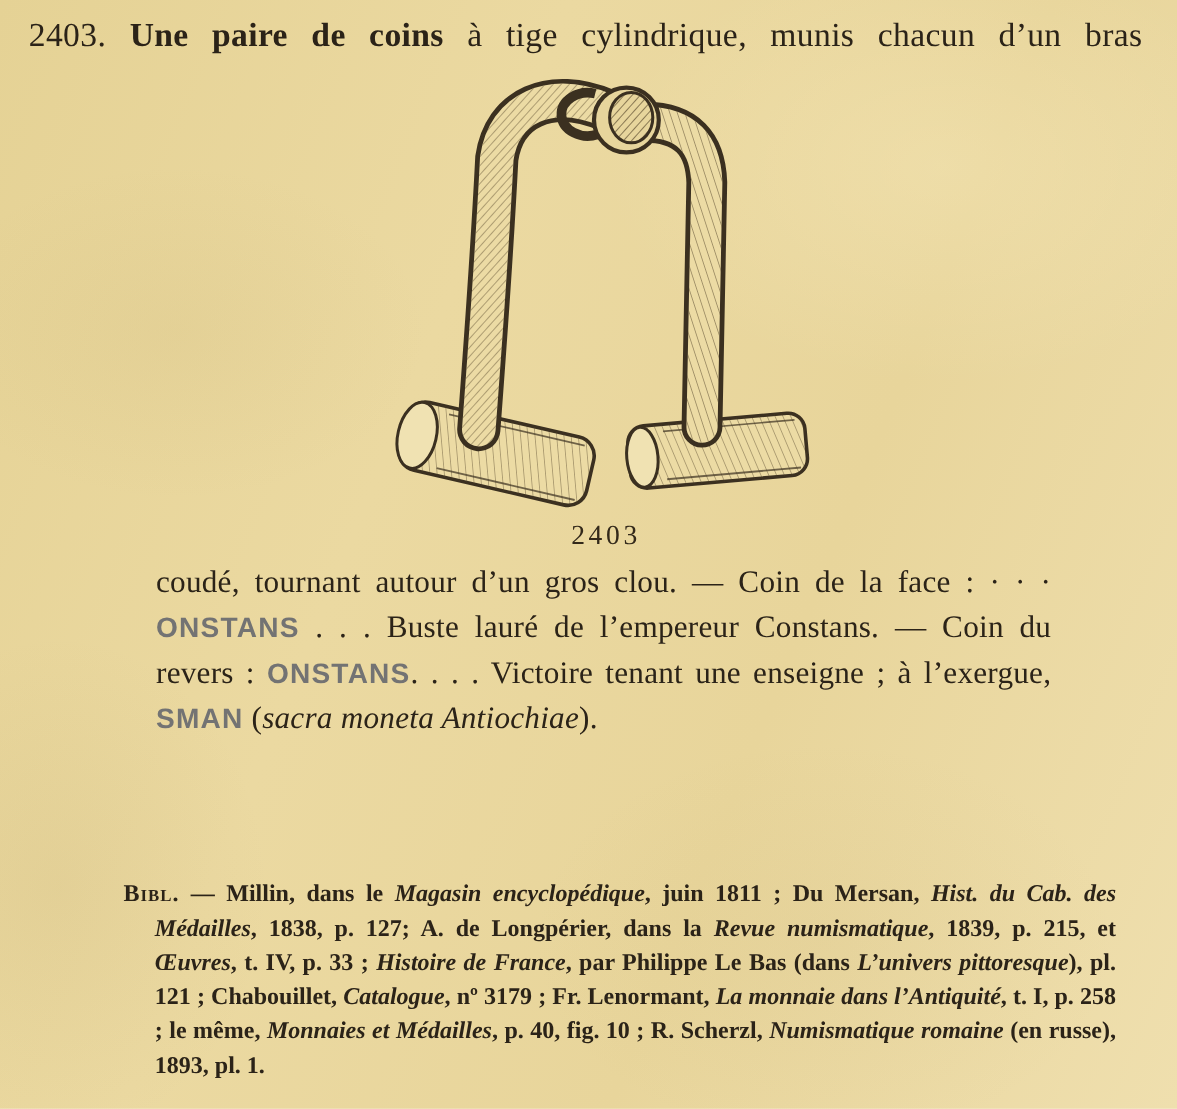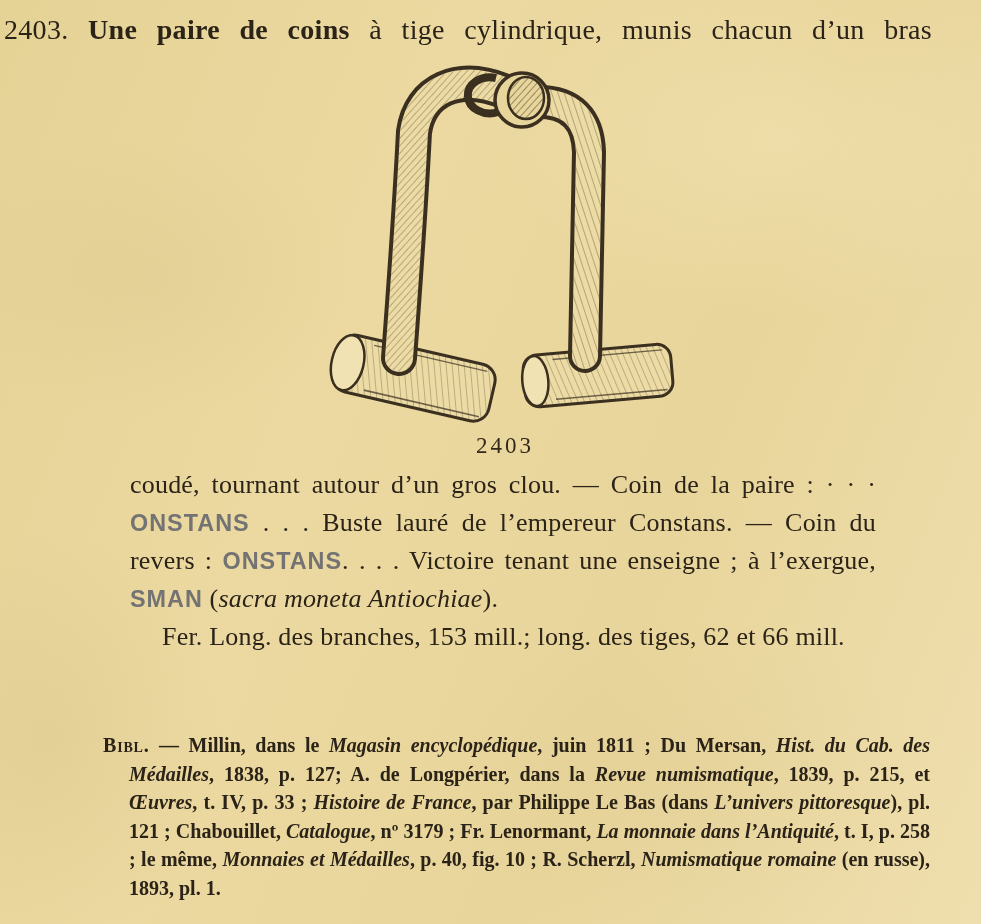--- a/index.html
+++ b/index.html
@@ -27,21 +27,21 @@
     background:
       radial-gradient(ellipse 300px 200px at 15% 30%, rgba(173,148,85,0.08), transparent 70%),
       radial-gradient(ellipse 400px 260px at 80% 15%, rgba(255,244,205,0.25), transparent 70%),
       radial-gradient(ellipse 350px 240px at 70% 85%, rgba(173,148,85,0.07), transparent 70%),
       radial-gradient(ellipse 250px 300px at 5% 80%, rgba(160,135,75,0.09), transparent 70%);
     pointer-events: none;
   }
 
   .header-line {
     position: absolute;
-    left: 4px;
+    left: 24px;
     top: 12px;
     width: 928px;
     font-size: 28px;
     line-height: 36px;
     text-align: justify;
     text-align-last: justify;
     letter-spacing: 0.3px;
     word-spacing: 2px;
   }
 
@@ -149,19 +149,18 @@
         <path d="M 208,18 a 22,18 0 1 0 2,34" fill="none" stroke="#3b3020" stroke-width="8"></path>
         <circle cx="234" cy="40" r="27" fill="#e7d59c" stroke="#3b3020" stroke-width="3.5"></circle>
         <ellipse cx="238" cy="38" rx="18" ry="21" fill="url(#hatch)" stroke="#3b3020" stroke-width="2.5"></ellipse>
       </g>
     </svg>
   </figure>
 
   <div class="caption">2403</div>
 
   <div class="body-text">
-    <p><span>coudé, tournant autour d’un gros clou. — Coin de la paire : · · · </span><span class="bs">ONSTANS</span><span> . . .  Buste lauré de l’empereur Constans. — Coin du revers : </span><span class="bs">ONSTANS</span><span>.  . . . Victoire tenant une enseigne ; à l’exergue, </span><span class="bs">SMAN</span><span> (</span><span class="i">sacra moneta Antiochiae</span><span>).</span></p>
-    <p class="indent">Fer. Long. des branches, 153 mill.; long. des tiges, 62 et 66 mill.</p>
+    <p><span>coudé, tournant autour d’un gros clou. — Coin de la face : · · · </span><span class="bs">ONSTANS</span><span> . . .  Buste lauré de l’empereur Constans. — Coin du revers : </span><span class="bs">ONSTANS</span><span>.  . . . Victoire tenant une enseigne ; à l’exergue, </span><span class="bs">SMAN</span><span> (</span><span class="i">sacra moneta Antiochiae</span><span>).</span></p>
   </div>
 
   <div class="bibl"><span class="sc">Bibl.</span><span> — Millin, dans le </span><span class="i">Magasin encyclopédique</span><span>, juin 1811 ; Du Mersan, </span><span class="i">Hist. du Cab. des Médailles</span><span>, 1838, p. 127; A. de Longpérier, dans la </span><span class="i">Revue numismatique</span><span>, 1839, p. 215, et </span><span class="i">Œuvres</span><span>, t. IV, p. 33 ; </span><span class="i">Histoire de France</span><span>, par Philippe Le Bas (dans </span><span class="i">L’univers pittoresque</span><span>), pl. 121 ; Chabouillet, </span><span class="i">Catalogue</span><span>, nº 3179 ; Fr. Lenormant, </span><span class="i">La monnaie dans l’Antiquité</span><span>, t. I, p. 258 ; le même, </span><span class="i">Monnaies et Médailles</span><span>, p. 40, fig. 10 ; R. Scherzl, </span><span class="i">Numismatique romaine</span><span> (en russe), 1893, pl. 1.</span></div>
 
 </div>
 
 </body></html>

